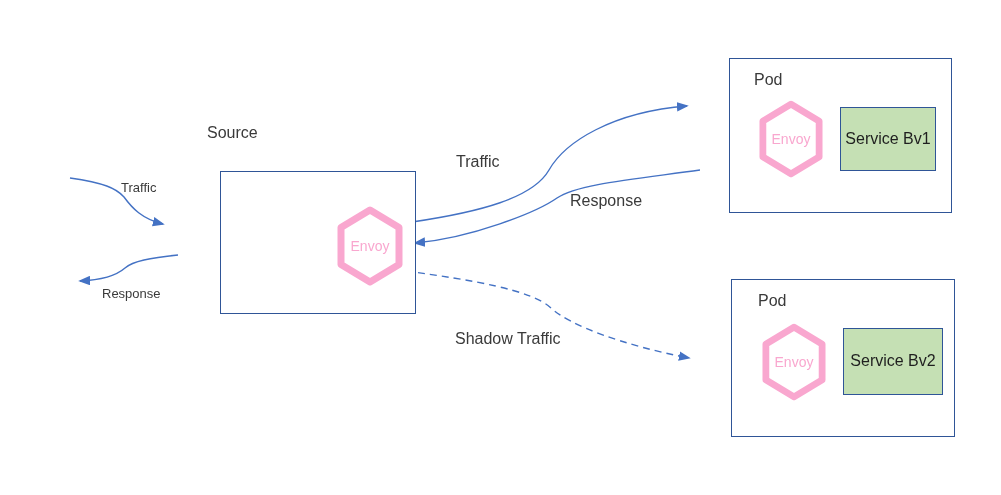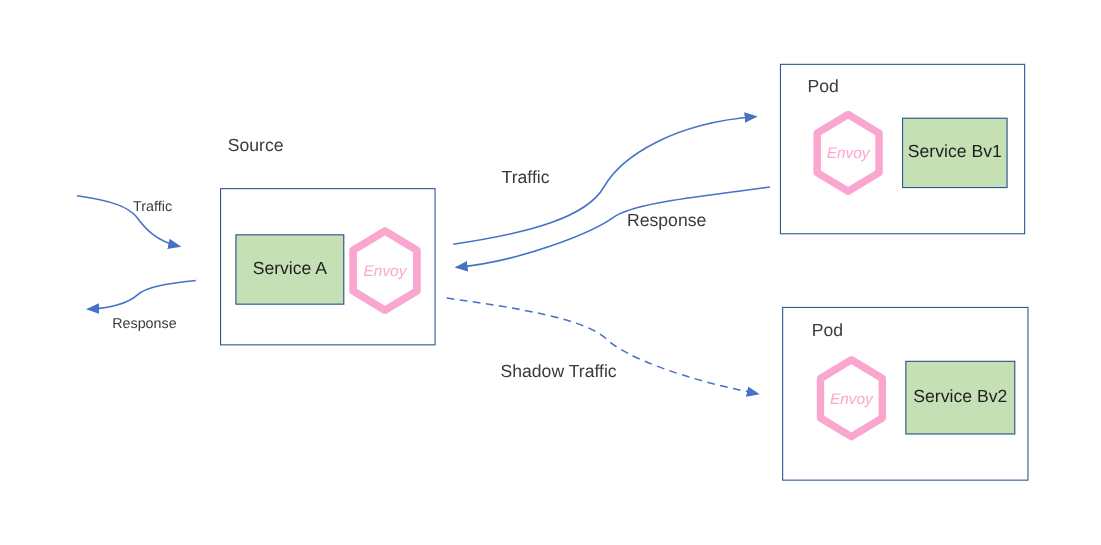--- a/index.html
+++ b/index.html
@@ -32,20 +32,21 @@
     stroke: var(--arrow-blue);
     stroke-width: 1.4;
   }
   .flow-path.dashed { stroke-dasharray: 7 5; }
   .arrowhead { fill: var(--arrow-blue); }
 
   .node-box {
     position: absolute;
     border: 1.4px solid var(--border-blue);
     background: #ffffff;
+    margin-left: 20px;
   }
 
   .box-title {
     position: absolute;
     font-size: 16px;
     color: var(--text-dark);
     white-space: nowrap;
   }
 
   .service-box {
@@ -59,21 +60,20 @@
     font-size: 16px;
     color: #1f1f1f;
     line-height: 1.3;
   }
 
   .hex {
     position: absolute;
     display: flex;
     align-items: center;
     justify-content: center;
-    font-style: italic;
   }
   .hex svg { position: absolute; left: 0; top: 0; width: 100%; height: 100%; }
   .hex polygon {
     fill: #ffffff;
     stroke: var(--envoy-pink);
     stroke-width: 7;
     stroke-linejoin: round;
   }
   .hex .hex-label {
     position: relative;
@@ -104,23 +104,20 @@
     <path class="flow-path" d="M 70 178 C 104 183, 116 188, 124 197 C 132 208, 142 219, 163 224" marker-end="url(#arrow)"></path>
     <path class="flow-path" d="M 178 255 C 150 258, 133 261, 125 268 C 117 275, 102 280, 80 281" marker-end="url(#arrow)"></path>
     <path class="flow-path" d="M 412 222 C 480 212, 533 198, 549 170 C 565 142, 612 112, 687 106" marker-end="url(#arrow)"></path>
     <path class="flow-path" d="M 700 170 C 636 179, 577 184, 557 198 C 537 212, 472 238, 415 243" marker-end="url(#arrow)"></path>
     <path class="flow-path dashed" d="M 406 271 C 472 280, 532 290, 551 308 C 569 325, 622 345, 689 358" marker-end="url(#arrow)"></path>
   </svg>
 
   <div class="box-title" style="left:207px; top:124px;">Source</div>
 
   <div class="node-box" style="left:200px; top:171px; width:196px; height:143px;">
-    <div class="service-box" style="left:13px; top:41px; width:99px; height:64px;">
-      <span>Service A</span>
-    </div>
     <div class="hex" style="left:116px; top:34px; width:66px; height:80px;">
       <svg viewBox="0 0 66 80">
         <polygon points="33,4 62,21.5 62,58.5 33,76 4,58.5 4,21.5"></polygon>
       </svg>
       <span class="hex-label">Envoy</span>
     </div>
   </div>
 
   <div class="node-box" style="left:709px; top:58px; width:223px; height:155px;">
     <div class="box-title" style="left:24px; top:12px;">Pod</div>

